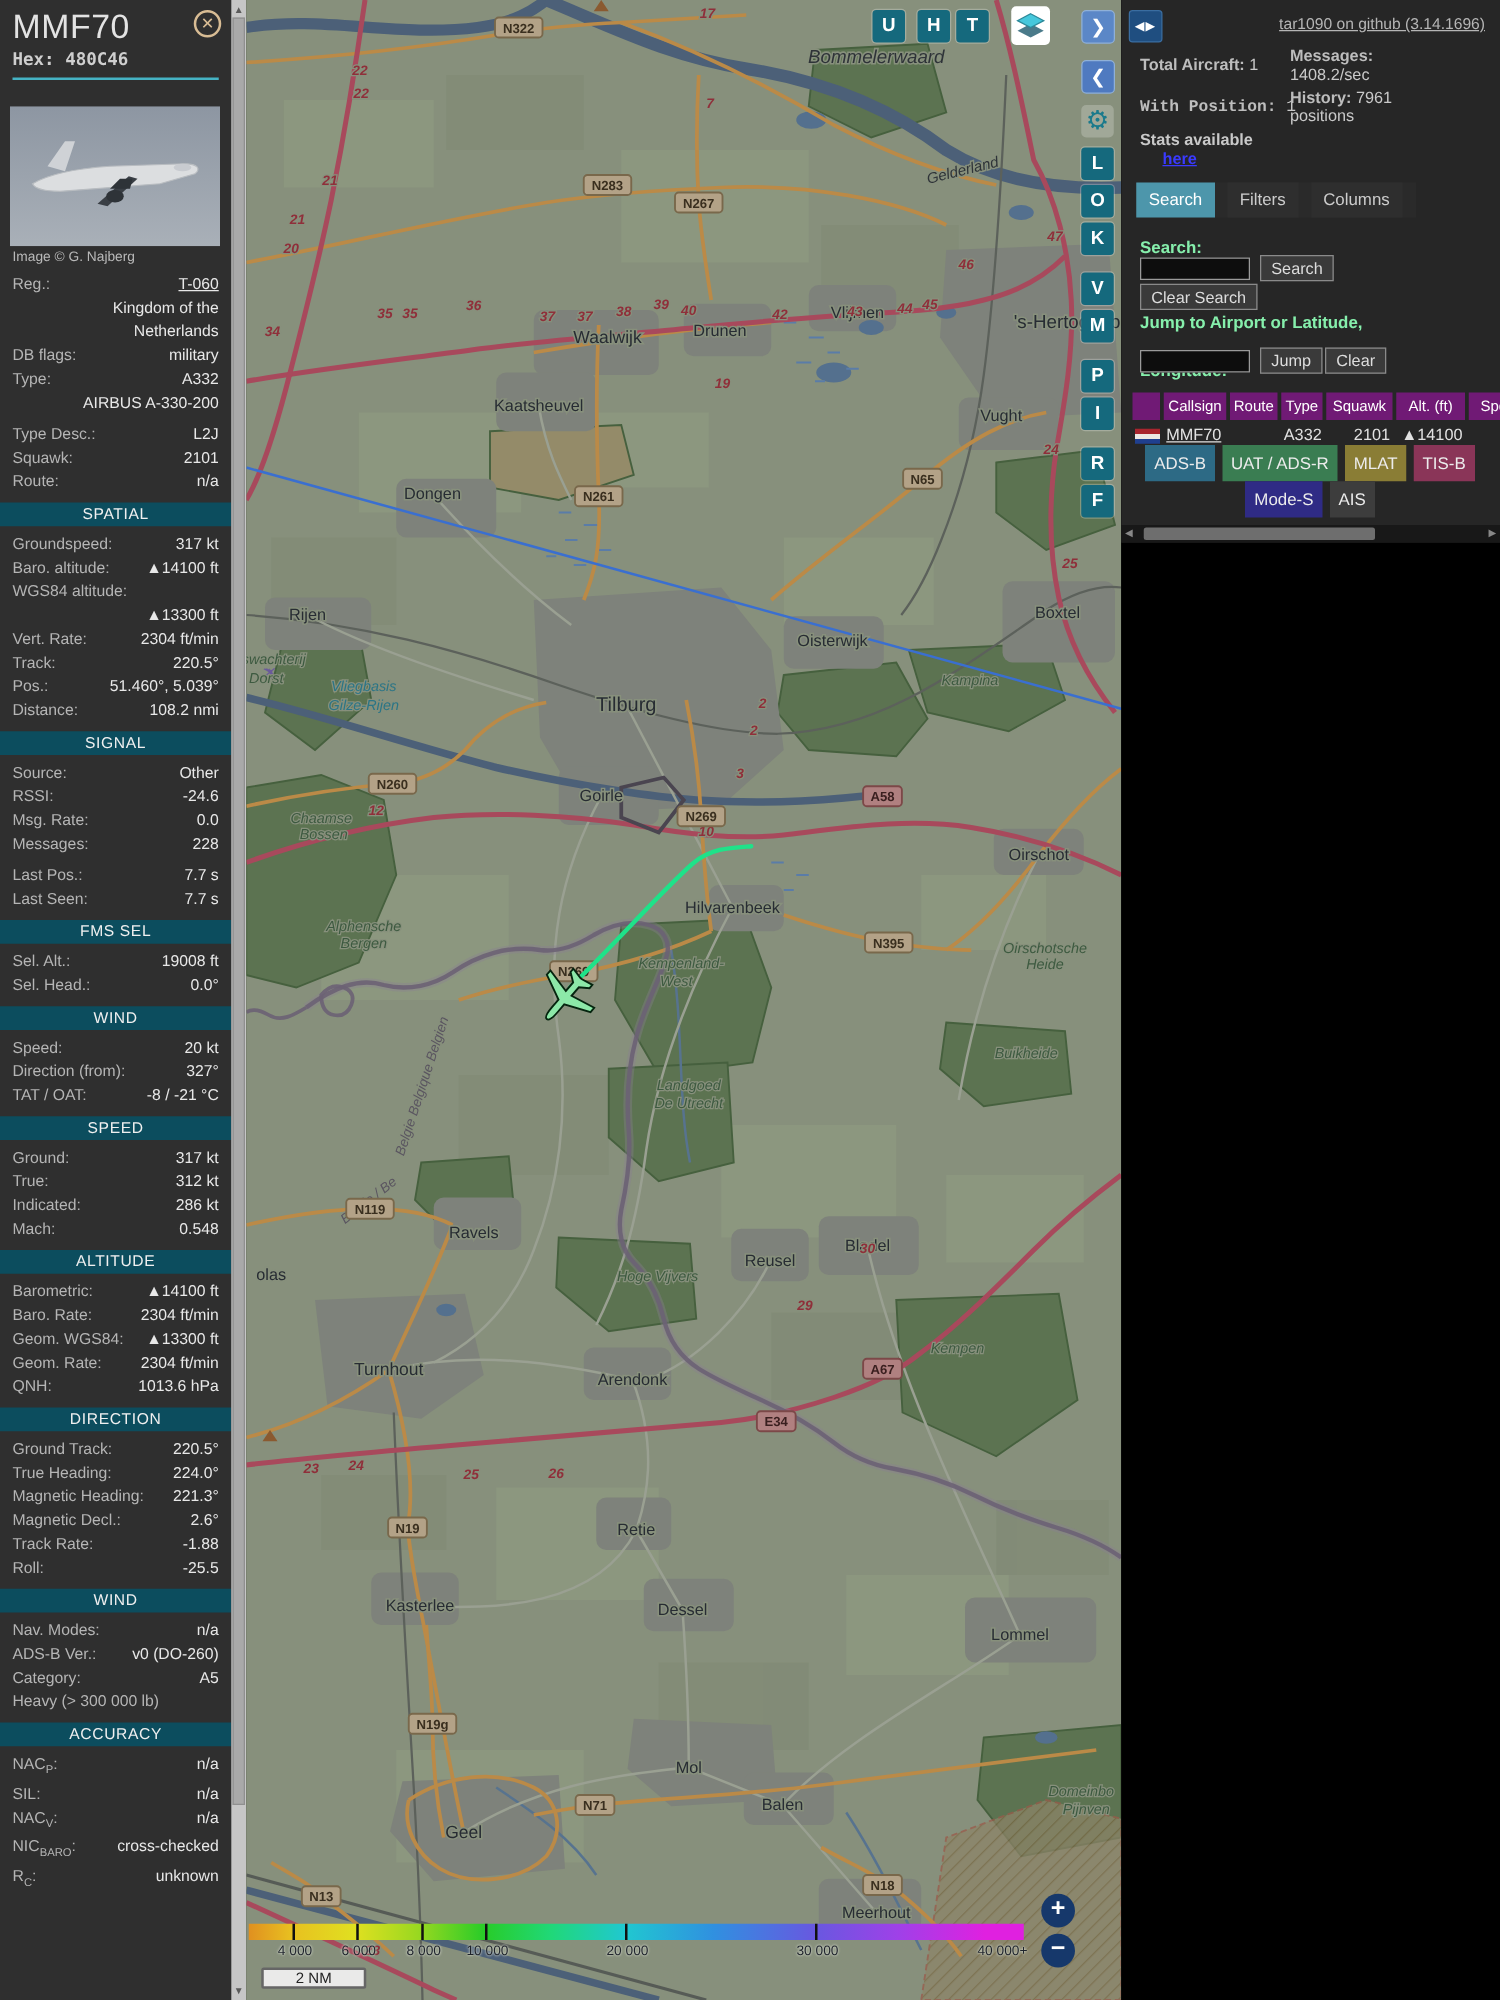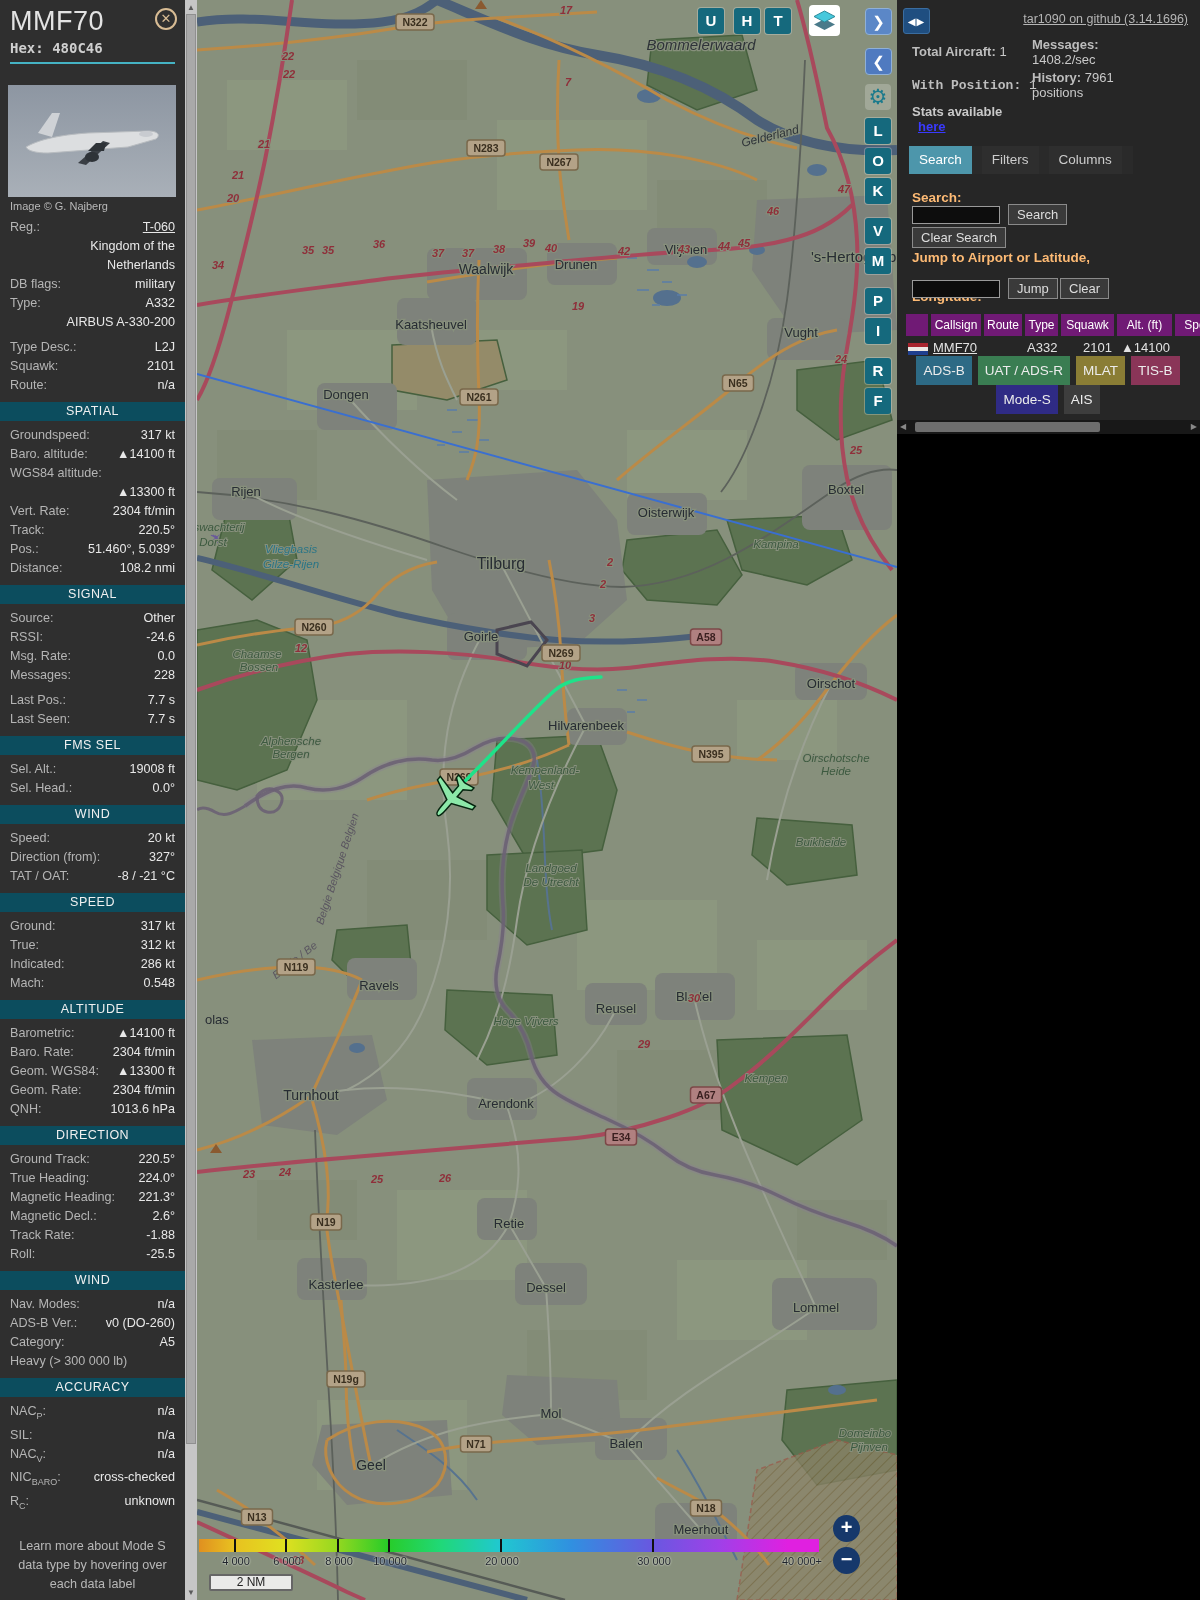--- a/index.html
+++ b/index.html
@@ -55,21 +55,21 @@
   #panel-toggle{position:absolute;left:6px;top:8px;width:27px;height:26px;background:#1f4e80;border-radius:3px;
     color:#fff;text-align:center;font-size:10px;line-height:26px;letter-spacing:1px;cursor:pointer;border:1px solid #3a6da0;}
   #gh-link{position:absolute;right:12px;top:12px;font-size:12.5px;color:#b5b5b5;text-decoration:underline;cursor:pointer;}
   .stat{position:absolute;font-size:13px;color:#c9c9c9;}
   .stat b{color:#bdbdbd;}
   #stats-link{color:#3a3aff;font-weight:bold;text-decoration:underline;cursor:pointer;font-size:13px;}
   #tabs{position:absolute;left:12px;top:146px;width:224px;height:28px;background:#2a2a2a;display:flex;}
   .tab{height:28px;padding:0 10px;font-size:13.5px;line-height:28px;color:#ccc;background:#2e2e2e;
     margin-right:10px;cursor:pointer;}
   .tab.active{background:#4d96ab;color:#fff;}
-  .p-label{position:absolute;font-weight:bold;font-size:13.5px;color:#fdba74;}
+  .p-label{position:absolute;font-weight:bold;font-size:13.5px;color:#86efac;}
   .p-input{position:absolute;width:88px;height:18px;background:#0d0d0d;border:1px solid #9a9a9a;color:#ddd;
     font-size:12px;padding:0 3px;}
   .p-btn{position:absolute;height:21px;background:#3a3a3a;border:1px solid #8a8a8a;color:#ddd;font-size:13px;
     padding:0 8px;cursor:pointer;font-family:inherit;}
   #ac-table{position:absolute;left:9px;top:314px;display:grid;grid-template-columns:22px 50px 38px 33px 53px 55px 40px;
     grid-gap:2px 3px;width:300px;}
   .th{background:#701a75;color:#fff;font-size:12px;padding:4px 3px;text-align:center;white-space:nowrap;overflow:hidden;}
   .td{font-size:13px;color:#e2e2e2;padding:2px 2px;white-space:nowrap;overflow:hidden;}
   .td.num{text-align:right;}
   .td .cs{text-decoration:underline;cursor:pointer;}
@@ -331,25 +331,20 @@
         <span class="val">n/a</span>
       </div>
       <div class="sb-row">
         <span class="lbl">NIC<sub>BARO</sub>:</span>
         <span class="val">cross-checked</span>
       </div>
       <div class="sb-row">
         <span class="lbl">R<sub>C</sub>:</span>
         <span class="val">unknown</span>
       </div>
-    </div>
-  <div class="sb-footer" id="sb-footer">
-      <div>Learn more about Mode S</div>
-      <div>data type by hovering over</div>
-      <div>each data label</div>
     </div>
 </div>
 
 <div id="sb-scroll">
   <div class="arr" style="top:3px;">▲</div>
   <div id="sb-thumb"></div>
   <div class="arr" style="top:1588px;">▼</div>
 </div>
 
 <div id="map">
@@ -738,21 +733,21 @@
     <div id="gh-link">tar1090 on github (3.14.1696)</div>
     <div class="stat" style="left:15px;top:44px;">
       <b>Total Aircraft:</b> <span>1</span></div>
     <div class="stat" style="left:135px;top:37px;">
       <b>Messages:</b><br><span>1408.2/sec</span></div>
     <div class="stat" style="left:15px;top:78px;font-family:Liberation Mono, monospace;">
       <b>With Position:</b> <span>1</span></div>
     <div class="stat" style="left:135px;top:70px;">
       <b>History:</b> <span>7961</span><br><span>positions</span></div>
     <div class="stat" style="left:15px;top:104px;font-weight:bold;">Stats available</div>
-    <div class="stat" style="left:21px;top:119px;"><span id="stats-link">here</span></div>
+    <div class="stat" style="left:33px;top:119px;"><span id="stats-link">here</span></div>
     <div id="tabs">
         <div class="tab active">Search</div>
         <div class="tab">Filters</div>
         <div class="tab">Columns</div>
       </div>
     <div class="p-label" style="left:15px;top:190px;">Search:</div>
     <input class="p-input" style="left: 15px; top: 206px;">
     <button class="p-btn" style="left:111px;top:204px;">Search</button>
     <button class="p-btn" style="left:15px;top:227px;">Clear Search</button>
     <div class="p-label" style="left:15px;top:250px;">Jump to Airport or Latitude,</div>

